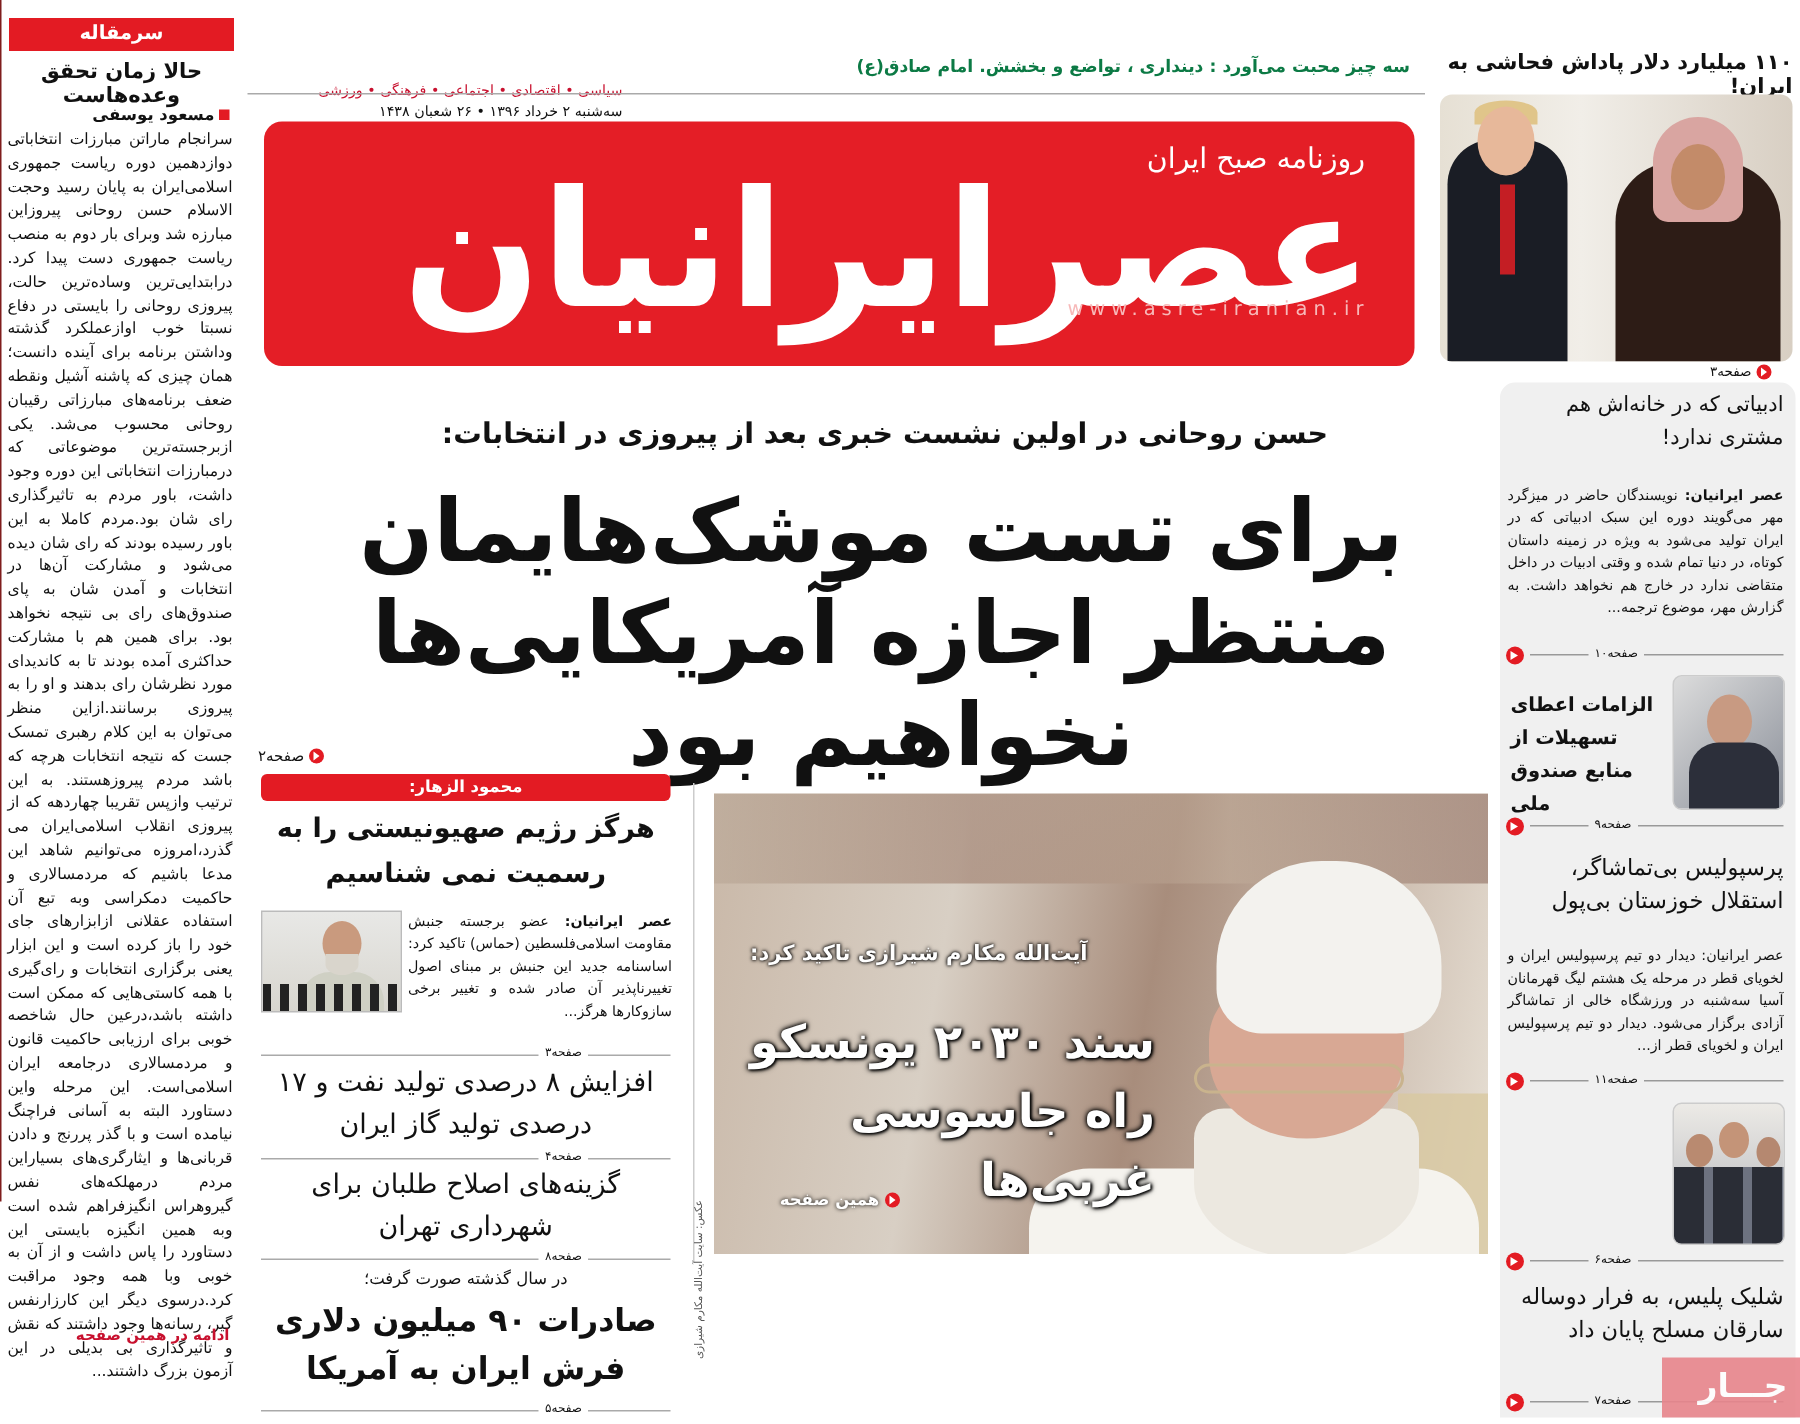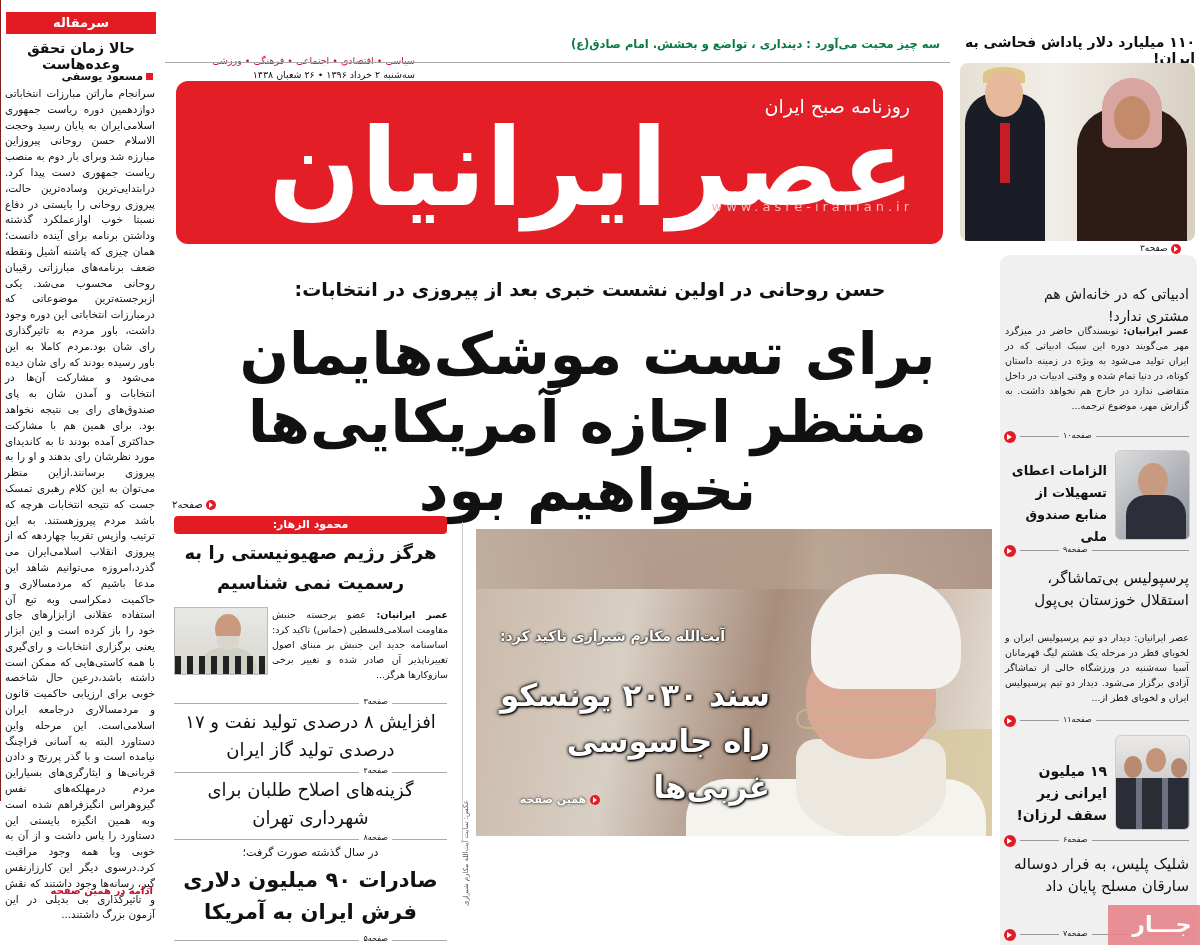--- a/index.html
+++ b/index.html
@@ -48,21 +48,21 @@
   #sidebar { left: 1000px; top: 255px; width: 197px; height: 690px; background: #f0f0f0; border-radius: 10px 10px 0 0; }
   .sb-title { position: absolute; right: 8px; font-size: 14px; text-align: right; line-height: 22px; }
   .sb-body { position: absolute; right: 8px; width: 184px; font-size: 9.5px; line-height: 15px; text-align: justify; }
   .sb-body b { font-weight: bold; }
   .sb-divider { position: absolute; left: 4px; width: 185px; height: 12px; }
   .sb-divider .line { position: absolute; left: 16px; right: 0; top: 5px; height: 1px; background: #999; }
   .sb-divider .pg { position: absolute; left: 55px; top: 0; background: #f0f0f0; padding: 0 4px; font-size: 8px; }
   .sb-divider .ico { position: absolute; left: 0; top: 0; width: 12px; height: 12px; border-radius: 50%; background: #e31b23; }
   .sb-divider .ico::after { content: ""; position: absolute; left: 3px; top: 3px; border: 3px solid transparent; border-left: 5px solid #fff; }
   .sb-photo { position: absolute; left: 115px; width: 75px; border-radius: 6px; overflow: hidden; border: 1px solid #ccc; }
-  .sb-bold-title { position: absolute; right: 90px; font-weight: bold; font-size: 13px; line-height: 22px; text-align: right; }
+  .sb-bold-title { position: absolute; right: 90px; font-weight: bold; font-size: 13px; line-height: 22px; text-align: left; }
   #jaar-badge { left: 1108px; top: 905px; width: 108px; height: 40px; background: #e8858c; color: #fff; font-weight: bold; font-size: 22px; text-align: center; line-height: 40px; border-radius: 0 0 6px 0; opacity: 0.9; }
 
   
   #kicker { left: 290px; top: 278px; width: 600px; font-weight: bold; font-size: 19px; text-align: center; }
   #headline { left: 185px; top: 320px; width: 805px; font-weight: bold; font-size: 58px; line-height: 68px; text-align: center; letter-spacing: -1px; }
   #lead-page { left: 172px; top: 499px; font-size: 10px; }
 
   
   #hamas-label { left: 174px; top: 516px; width: 273px; height: 18px; background: #e31b23; color: #fff; font-weight: bold; font-size: 11px; text-align: center; line-height: 18px; border-radius: 4px; }
   #hamas-title { left: 174px; top: 538px; width: 273px; font-weight: bold; font-size: 18px; line-height: 30px; text-align: center; }
@@ -191,21 +191,21 @@
 </div>
 <div id="photo-kicker" class="abs">آیت‌الله مکارم شیرازی تاکید کرد:</div>
 <div id="photo-title" class="abs">سند ۲۰۳۰ یونسکو راه جاسوسی غربی‌ها</div>
 <div id="photo-page" class="abs">
   <span class="arrow-ico"></span>
   <span>همین صفحه</span>
 </div>
 <div id="photo-credit" class="abs">عکس: سایت آیت‌الله مکارم شیرازی</div>
 
 <div id="sidebar" class="abs">
-  <div class="sb-title" style="top:28px; width:185px;">ادبیاتی که در خانه‌اش هم مشتری ندارد!</div>
+  <div class="sb-title" style="top:4px; width:185px;">ادبیاتی که در خانه‌اش هم مشتری ندارد!</div>
   <div class="sb-body" style="top:68px;"><b>عصر ایرانیان:</b><span> نویسندگان حاضر در میزگرد مهر می‌گویند دوره این سبک ادبیاتی که در ایران تولید می‌شود به ویژه در زمینه داستان کوتاه، در دنیا تمام شده و وقتی ادبیات در داخل متقاضی ندارد در خارج هم نخواهد داشت. به گزارش مهر، موضوع ترجمه...</span></div>
   <div class="sb-divider" style="top:176px;">
       <div class="line"></div>
       <div class="ico"></div>
       <div class="pg">صفحه۱۰</div>
     </div>
 
   <div class="sb-photo" style="top:195px; height:90px; background: linear-gradient(135deg,#dcdcdc,#8a8f99);">
     <div style="position:absolute;left:22px;top:12px;width:30px;height:36px;border-radius:50%;background:#c89a82;"></div>
     <div style="position:absolute;left:10px;top:44px;width:60px;height:46px;background:#2c2f3a;border-radius:20px 20px 0 0;"></div>
@@ -224,21 +224,20 @@
       <div class="ico"></div>
       <div class="pg">صفحه۱۱</div>
     </div>
 
   <div class="sb-photo" style="top:480px; height:95px; background: linear-gradient(180deg,#eceae6,#b0b2b8);">
     <div style="position:absolute;left:8px;top:20px;width:18px;height:22px;border-radius:50%;background:#b98a70;"></div>
     <div style="position:absolute;left:30px;top:12px;width:20px;height:24px;border-radius:50%;background:#c49478;"></div>
     <div style="position:absolute;left:55px;top:22px;width:16px;height:20px;border-radius:50%;background:#b58870;"></div>
     <div style="position:absolute;left:0;top:42px;width:75px;height:55px;background:repeating-linear-gradient(90deg,#2a2d36 0 20px,#6d7280 20px 26px);"></div>
   </div>
-  <div class="sb-bold-title" style="top:505px; width:100px; font-size:14px;">۱۹ میلیون ایرانی زیر سقف لرزان!</div>
   <div class="sb-divider" style="top:580px;">
       <div class="line"></div>
       <div class="ico"></div>
       <div class="pg">صفحه۶</div>
     </div>
 
   <div class="sb-title" style="top:598px; width:180px; font-size:15px;">شلیک پلیس، به فرار دوساله سارقان مسلح پایان داد</div>
   <div class="sb-divider" style="top:674px;">
       <div class="line"></div>
       <div class="ico"></div>

